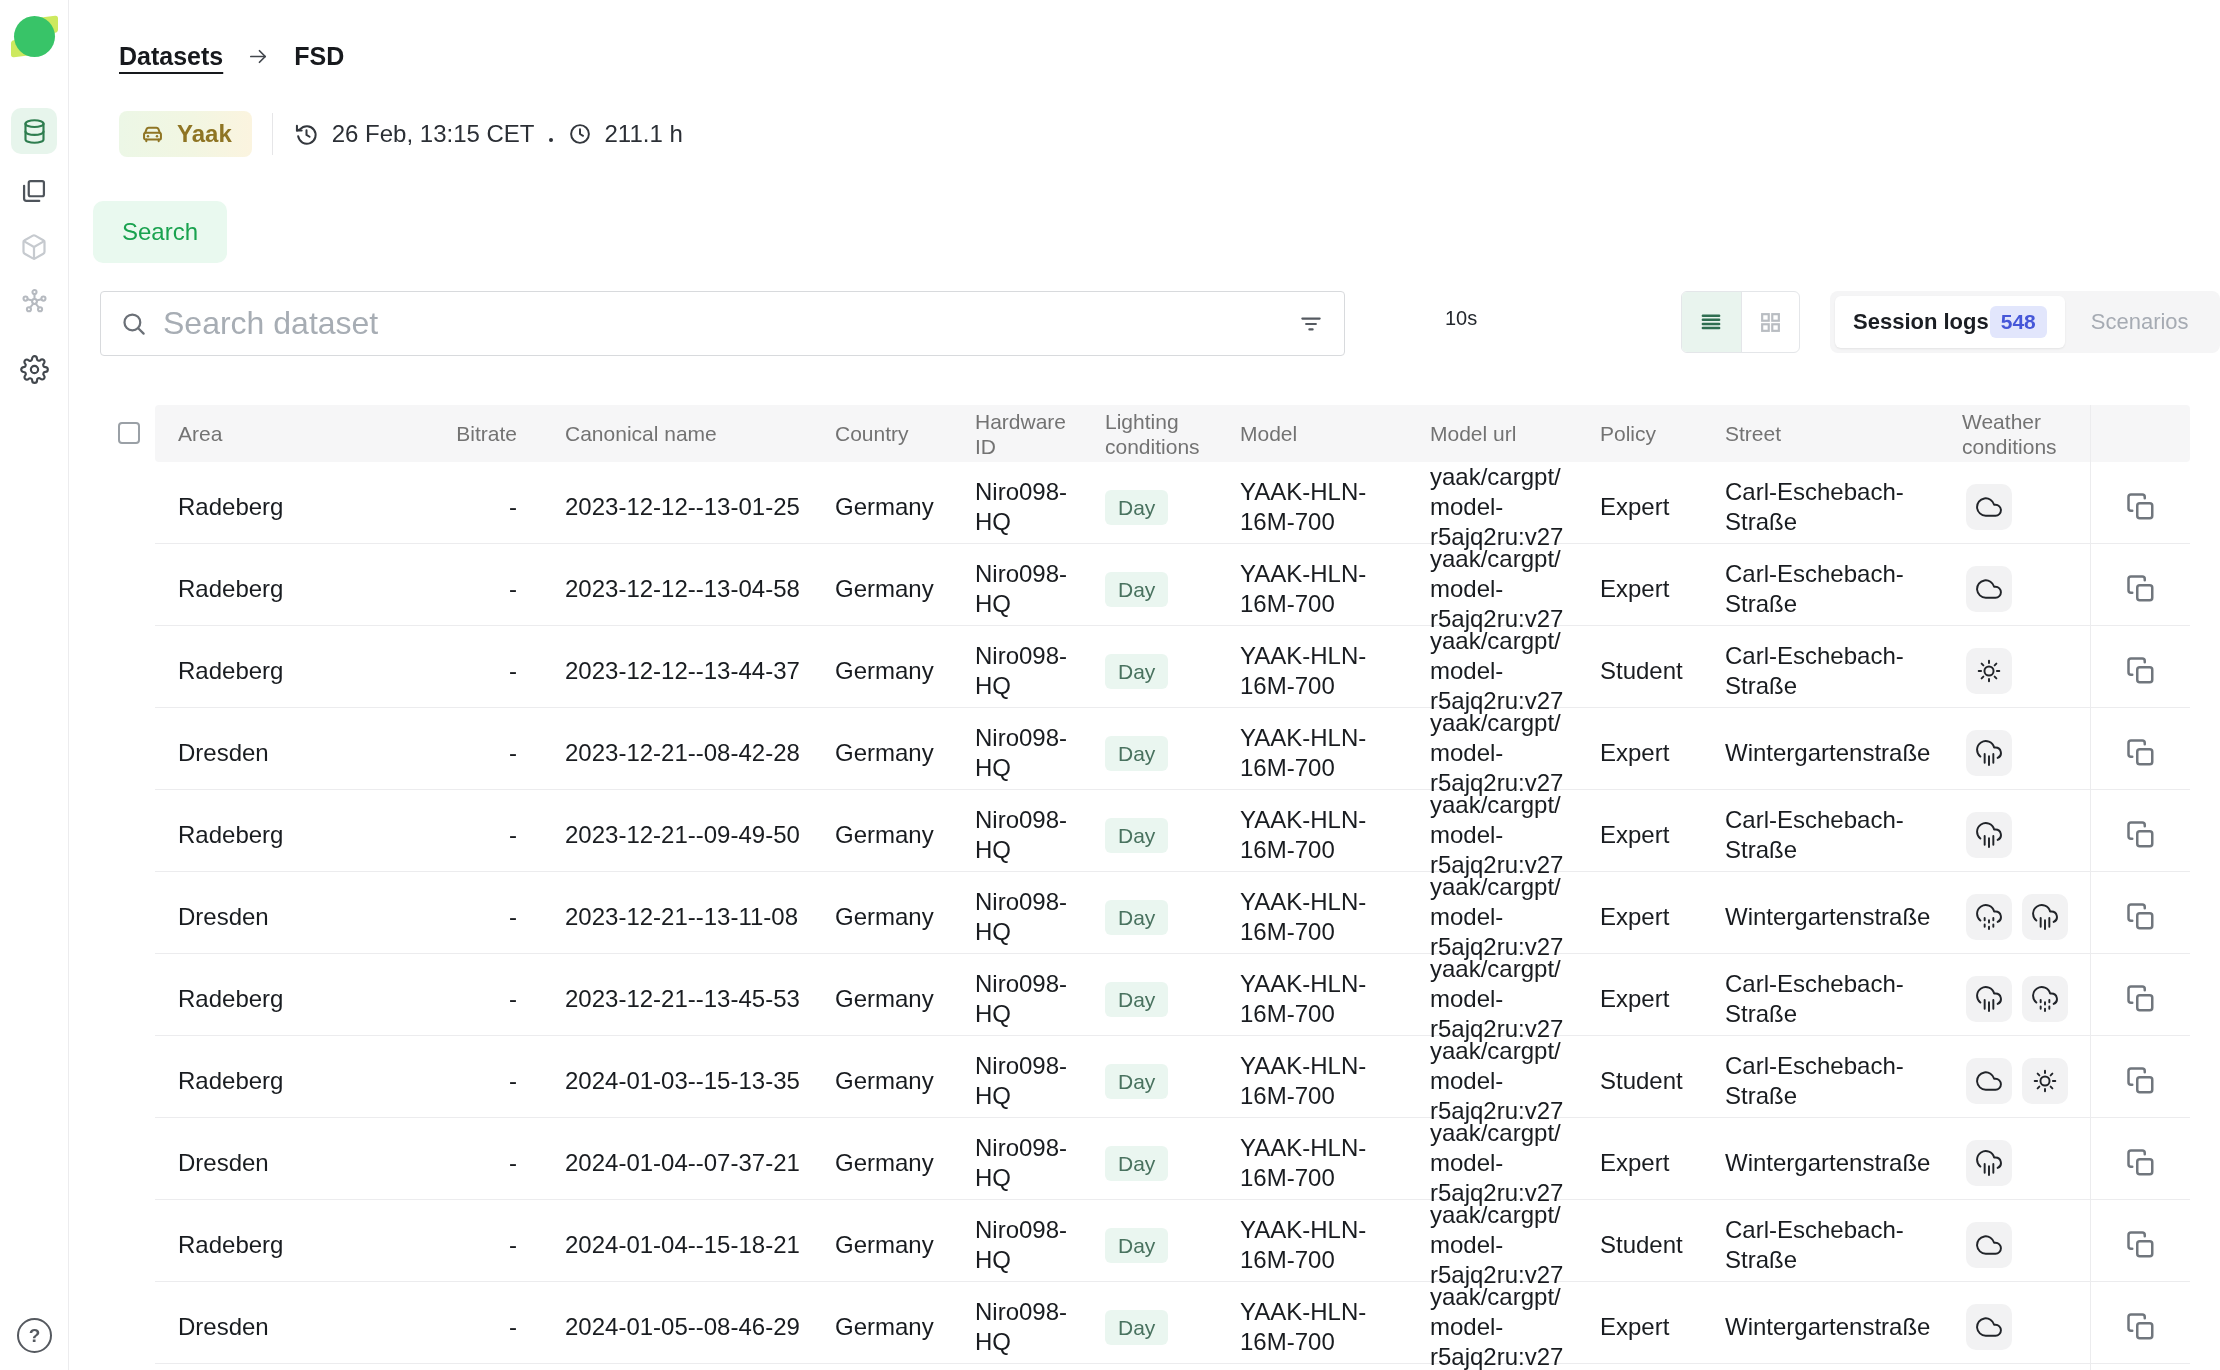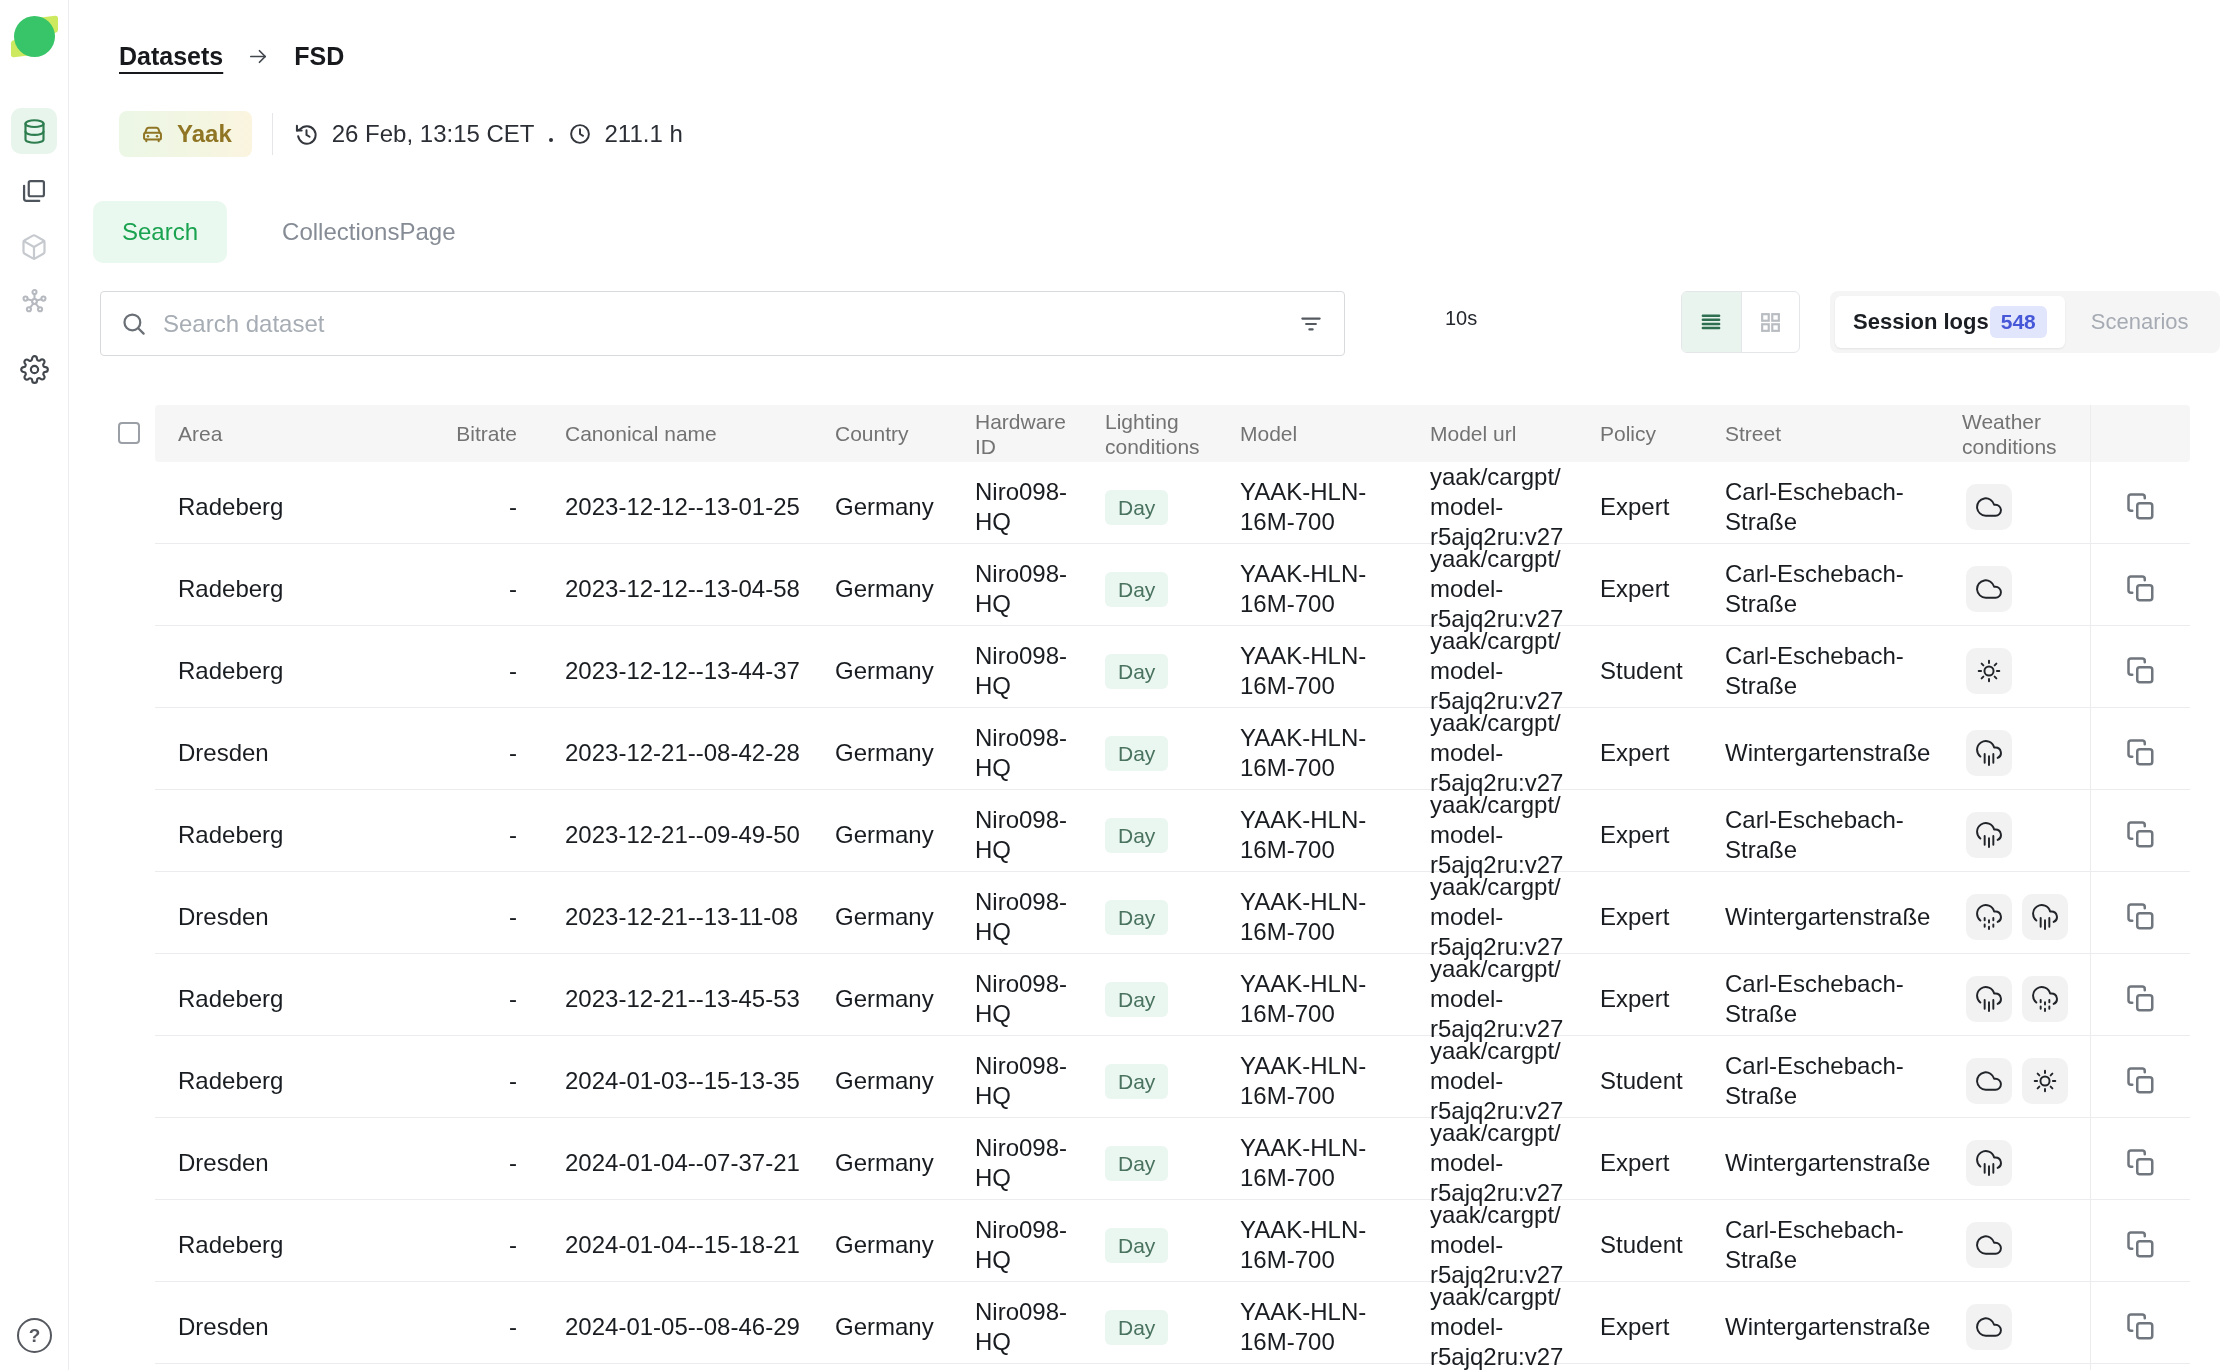--- a/index.html
+++ b/index.html
@@ -39,21 +39,21 @@
   .dot-sep { width:4px; height:4px; border-radius:50%; background:#2b2f35; margin:12px 14px 0 14px; }
 
   .tabs { position:absolute; left:24px; top:201px; display:flex; align-items:center; height:62px; }
   .tab { height:62px; display:flex; align-items:center; padding:0 29px; border-radius:10px; font-size:24px; cursor:pointer; color:#868c95; }
   .tab.active { background:#e9f9ef; color:#19a24f; font-weight:500; }
   .tab + .tab { margin-left:26px; }
 
   
   .toolbar { position:absolute; left:0; top:291px; width:2151px; height:66px; }
   .searchbox { position:absolute; left:31px; top:0; width:1245px; height:65px; border:1px solid #d8dadd; border-radius:4px; background:#fff; display:flex; align-items:center; }
-  .searchbox input { flex:1; border:none; outline:none; font-family:inherit; font-size:24px; color:#191c20; margin-left:16px; }
+  .searchbox input { flex:1; border:none; outline:none; font-family:inherit; font-size:32px; color:#191c20; margin-left:16px; }
   .searchbox input::placeholder { color:#a7adb4; }
   .search-ic { margin-left:19px; }
   .filter-btn { margin-right:20px; cursor:pointer; }
   .refresh-label { position:absolute; left:1376px; top:16px; font-size:20px; font-weight:500; color:#24282e; }
 
   .view-toggle { position:absolute; left:1612px; top:0; width:119px; height:62px; border:1px solid #e4e6e9; border-radius:6px; display:flex; overflow:hidden; background:#fff; }
   .vt-cell { width:59px; height:60px; display:flex; align-items:center; justify-content:center; cursor:pointer; }
   .vt-cell.active { background:#e9f4ee; }
   .vt-cell + .vt-cell { border-left:1px solid #e4e6e9; }
 
@@ -193,21 +193,20 @@
             <circle cx="12" cy="12" r="8.2"></circle>
             <path d="M12 7.5v4.5l2.8 1.7"></path>
           </svg>
       </span>
       <span>211.1 h</span>
     </div>
   </div>
 
   <div class="tabs">
     <div class="tab active">Search</div>
-    <div class="tab">CollectionsPage</div>
   </div>
 
   <div class="toolbar">
     <div class="searchbox">
       <span class="search-ic">
         <svg width="27" height="27" viewBox="0 0 24 24" fill="none" stroke="#6b7077" stroke-width="2" stroke-linecap="round">
             <circle cx="11" cy="11" r="7"></circle>
             <path d="M16.2 16.2 21 21"></path>
           </svg>
       </span>

